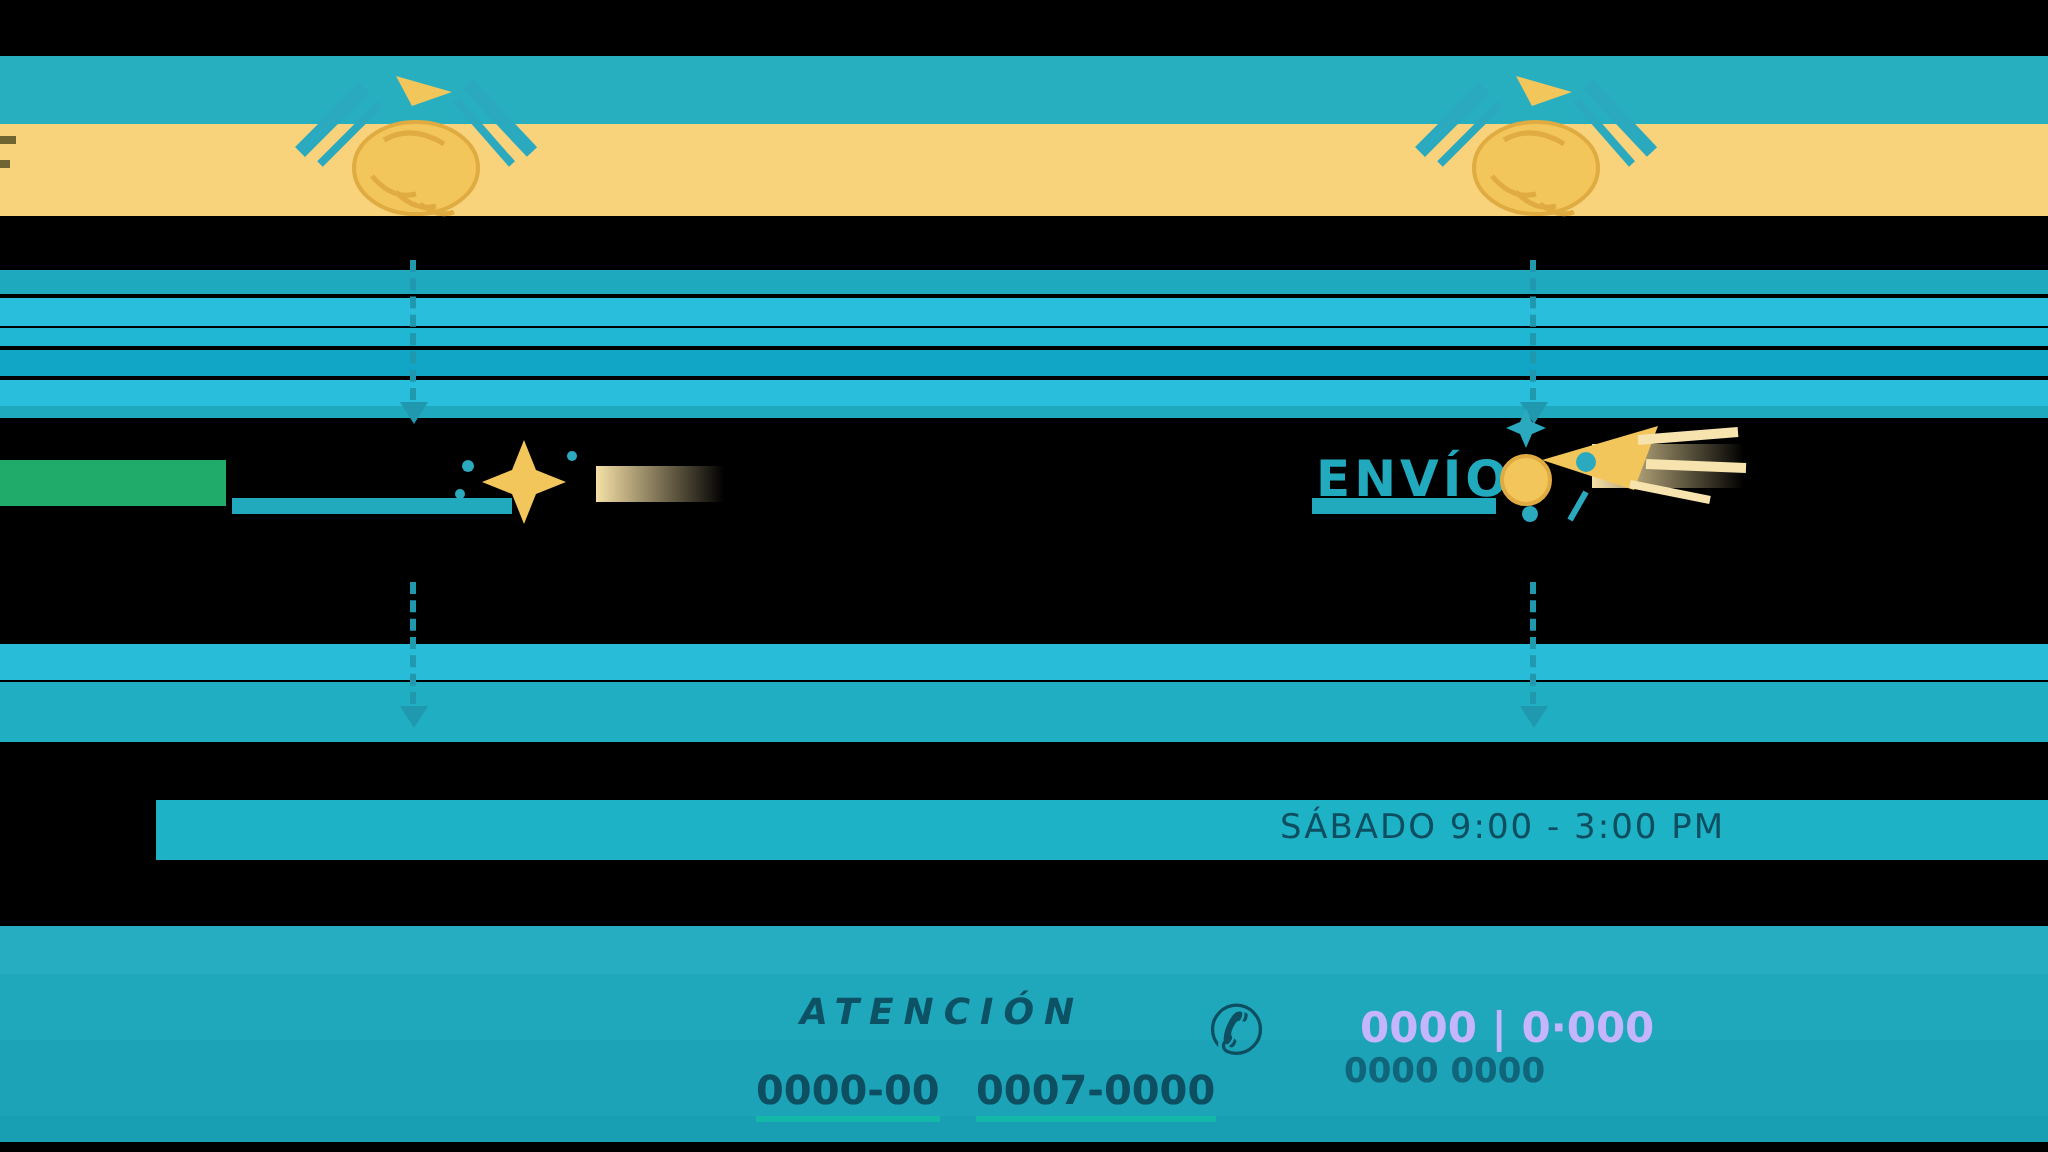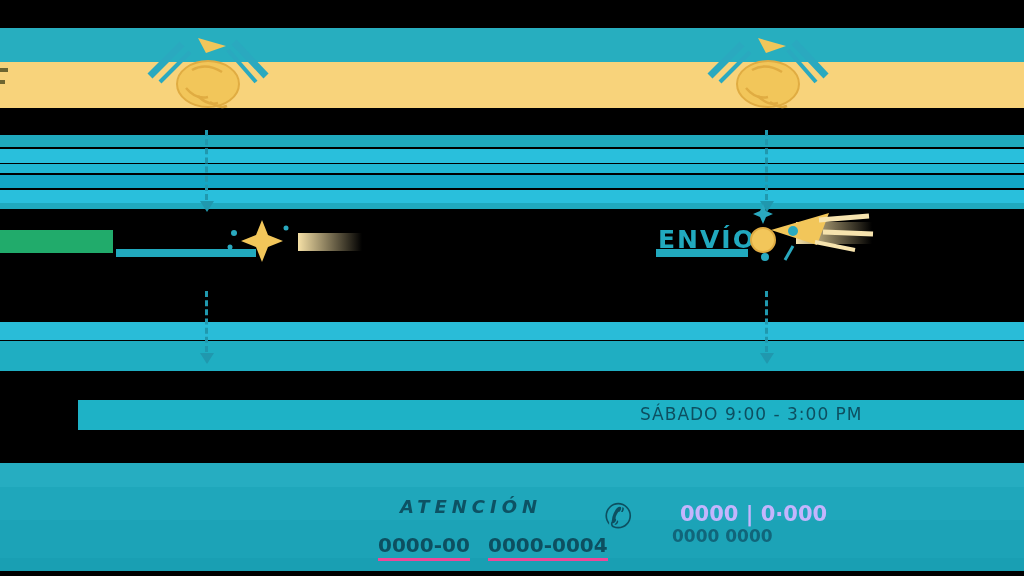--- a/index.html
+++ b/index.html
@@ -39,21 +39,21 @@
     color:#21A9BE;letter-spacing:2px;}
   .sched-left{left:128px;top:406px;font-size:17px;font-weight:bold;
     color:#0D4F60;letter-spacing:1px;}
   .sched-right{left:640px;top:405px;font-size:17px;font-weight:normal;
     color:#0D4F60;letter-spacing:1px;}
   .brand{left:88px;top:498px;font-size:44px;font-weight:bold;
     color:#0E5264;letter-spacing:2px;}
   .attention{left:400px;top:497px;font-size:18px;font-weight:bold;
     color:#0D5264;letter-spacing:5px;font-style:italic;}
   .num{position:absolute;top:534px;font-size:20px;font-weight:bold;
-    color:#0D4F60;border-bottom:3px solid #ec4899;padding-bottom:2px;}
+    color:#0D4F60;border-bottom:3px solid #14b8a6;padding-bottom:2px;}
   .num-a{left:378px;} .num-b{left:488px;}
   .phone-glyph{left:604px;top:498px;font-size:34px;color:#0D4F60;}
   .contact{left:670px;top:503px;font-size:21px;font-weight:bold;color:#c4b5fd;margin-left:10px;}
   .contact2{left:672px;top:527px;font-size:17px;font-weight:bold;color:#11657A;text-align:right;}
 </style>
 </head>
 <body>
 
 <div id="stage">
 
@@ -138,18 +138,18 @@
       <line x1="88" y1="32" x2="138" y2="34" stroke="#F6E3AE" stroke-width="5"></line>
       <line x1="80" y1="42" x2="120" y2="50" stroke="#F6E3AE" stroke-width="4"></line>
       <circle cx="30" cy="57" r="4" fill="#2AA9BF"></circle>
       <line x1="58" y1="46" x2="50" y2="60" stroke="#2AA9BF" stroke-width="3"></line>
     </svg>
 
     <div class="txt sched-right">SÁBADO 9:00 - 3:00 PM</div>
 
     <div class="txt attention">ATENCIÓN</div>
     <div class="txt num num-a">0000-00</div>
-    <div class="txt num num-b">0000-0004</div>
+    <div class="txt num num-b">0007-0000</div>
     <div class="txt phone-glyph">✆</div>
     <div class="txt contact">0000 | 0·000</div>
     <div class="txt contact2">0000   0000</div>
   </div>
 </div>
 
 </body></html>

